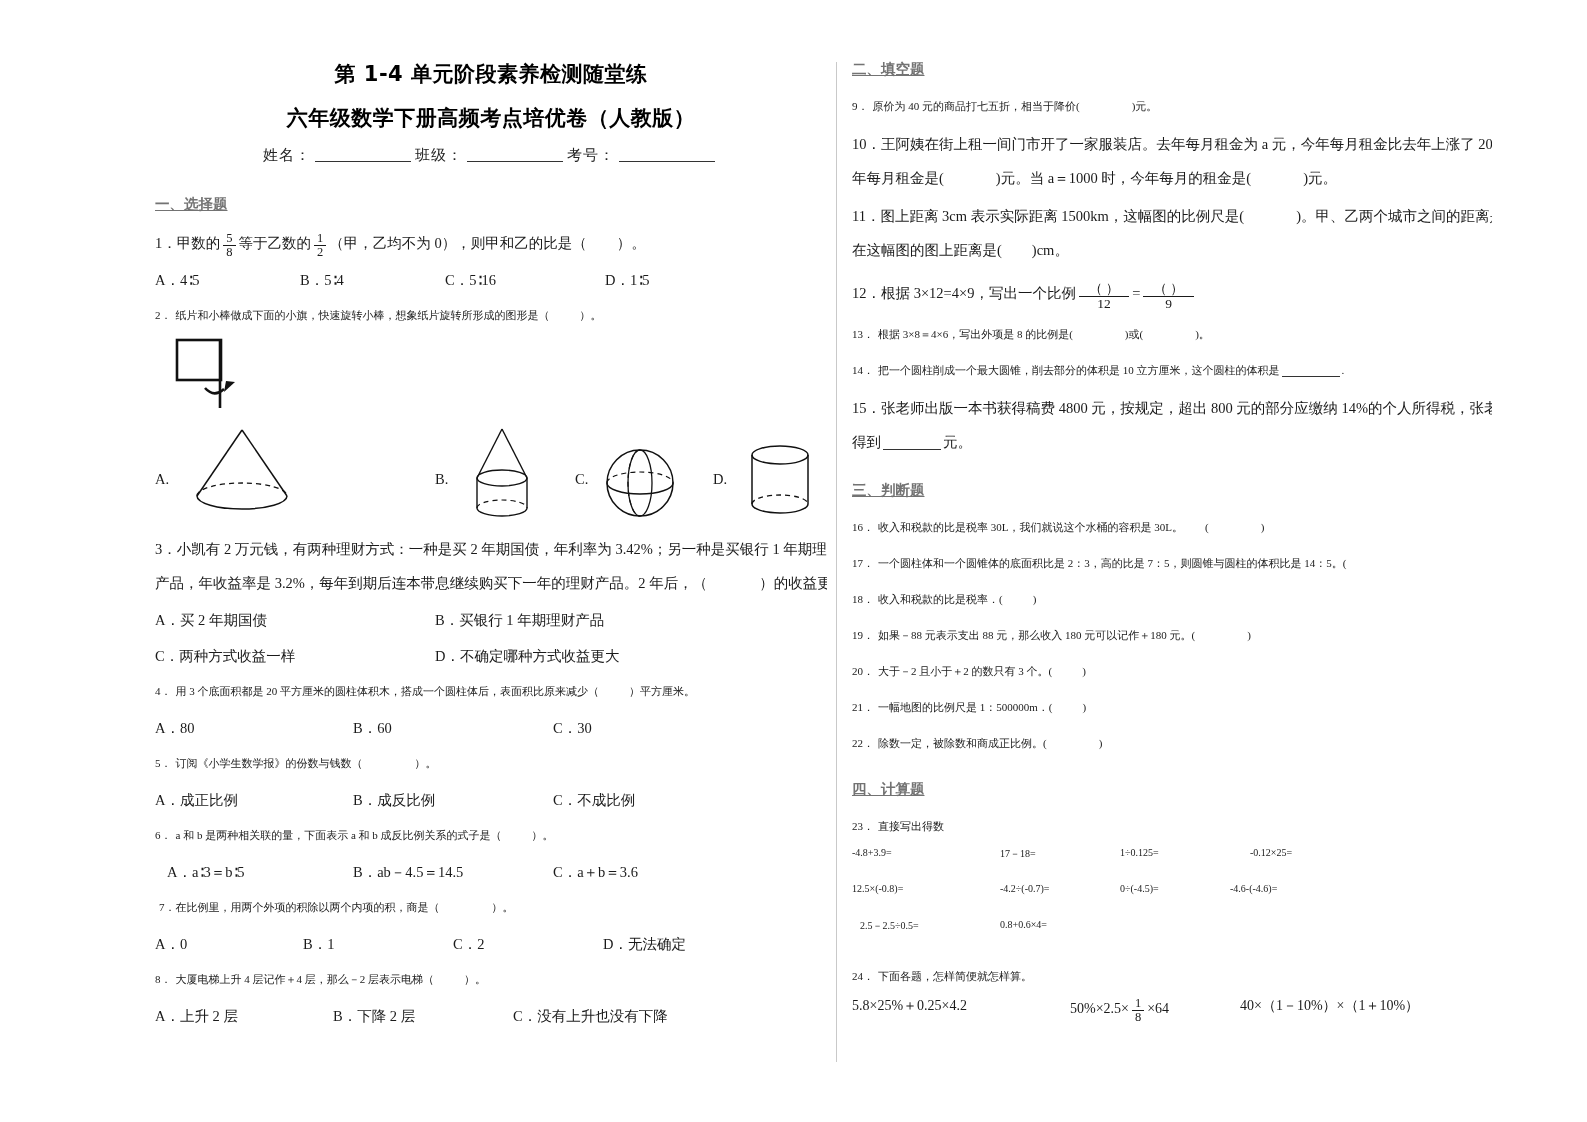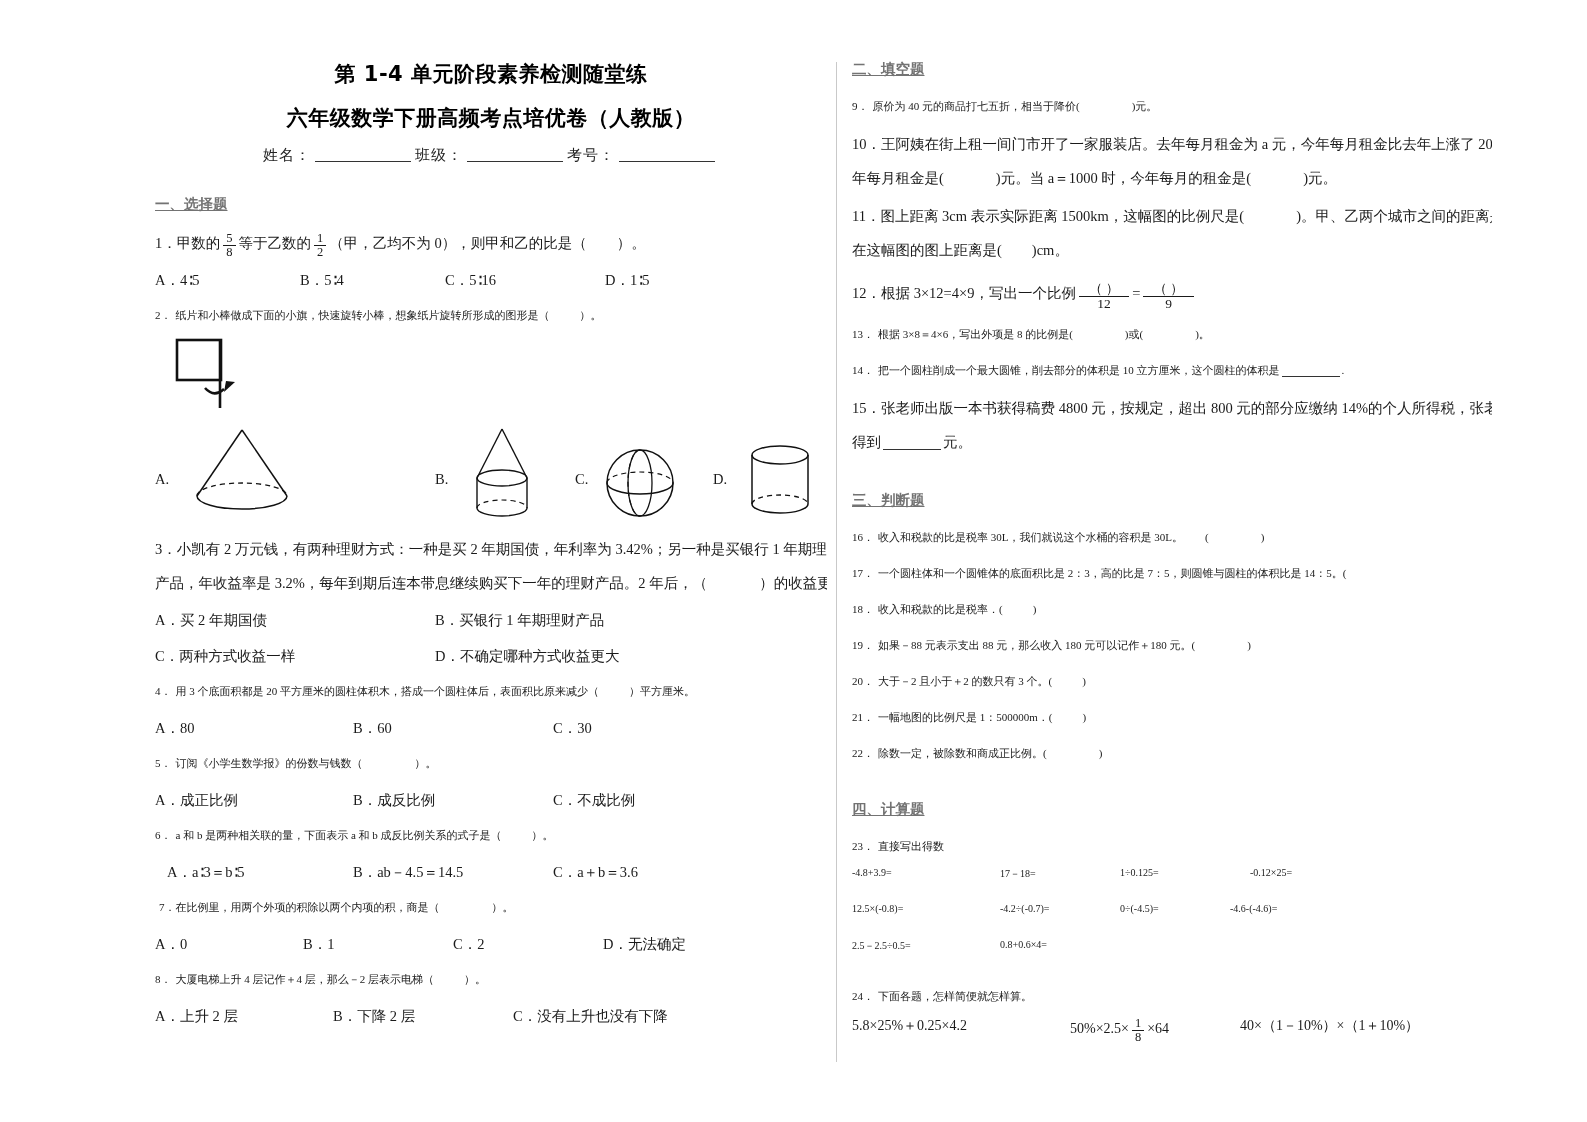--- a/index.html
+++ b/index.html
@@ -33,21 +33,21 @@
   .idline .lbl { letter-spacing:1px; }
   .idline .blank { display:inline-block; width:96px; border-bottom:1px solid #333; margin:0 4px; vertical-align:-2px; }
 
   
   .sec-head {
     font-family:"DejaVu Sans","Liberation Sans",sans-serif;
     font-weight:bold; font-size:14.5px; color:#737373;
     margin:0 0 12px 0;
     text-decoration:underline;
   }
-  .sec-head.spaced { margin-top:32px; }
+  .sec-head.spaced { margin-top:22px; }
 
   
   .q { font-size:11px; line-height:30px; white-space:nowrap; margin-bottom:6px; }
   .q .num { margin-right:4px; }
   .q-wrap { font-size:14.5px; line-height:34px; margin-bottom:4px; }
   .q-wrap .line { white-space:nowrap; }
 
   
   .opts { font-size:14.5px; line-height:32px; white-space:nowrap; margin-bottom:4px; position:relative; height:32px; }
   .opt { position:absolute; top:0; }
@@ -302,21 +302,21 @@
       <span class="cell" style="left:268px">1÷0.125=</span>
       <span class="cell" style="left:398px">-0.12×25=</span>
     </div>
     <div class="calcrow">
       <span class="cell" style="left:0">12.5×(-0.8)=</span>
       <span class="cell" style="left:148px">-4.2÷(-0.7)=</span>
       <span class="cell" style="left:268px">0÷(-4.5)=</span>
       <span class="cell" style="left:378px">-4.6-(-4.6)=</span>
     </div>
     <div class="calcrow">
-      <span class="cell" style="left:0">2.5－2.5÷0.5=</span>
+      <span class="cell" style="left:8px">2.5－2.5÷0.5=</span>
       <span class="cell" style="left:148px">0.8+0.6×4=</span>
     </div>
 
     <div class="q" style="margin-top:6px;">
       <span class="num">24．</span><span>下面各题，怎样简便就怎样算。</span>
     </div>
     <div class="calcrow2">
       <span class="cell" style="left:0">5.8×25%＋0.25×4.2</span>
       <span class="cell" style="left:218px"><span>50%×2.5×</span><span class="frac"><span class="n">1</span><span class="d">8</span></span><span>×64</span></span>
       <span class="cell" style="left:388px">40×（1－10%）×（1＋10%）</span>

